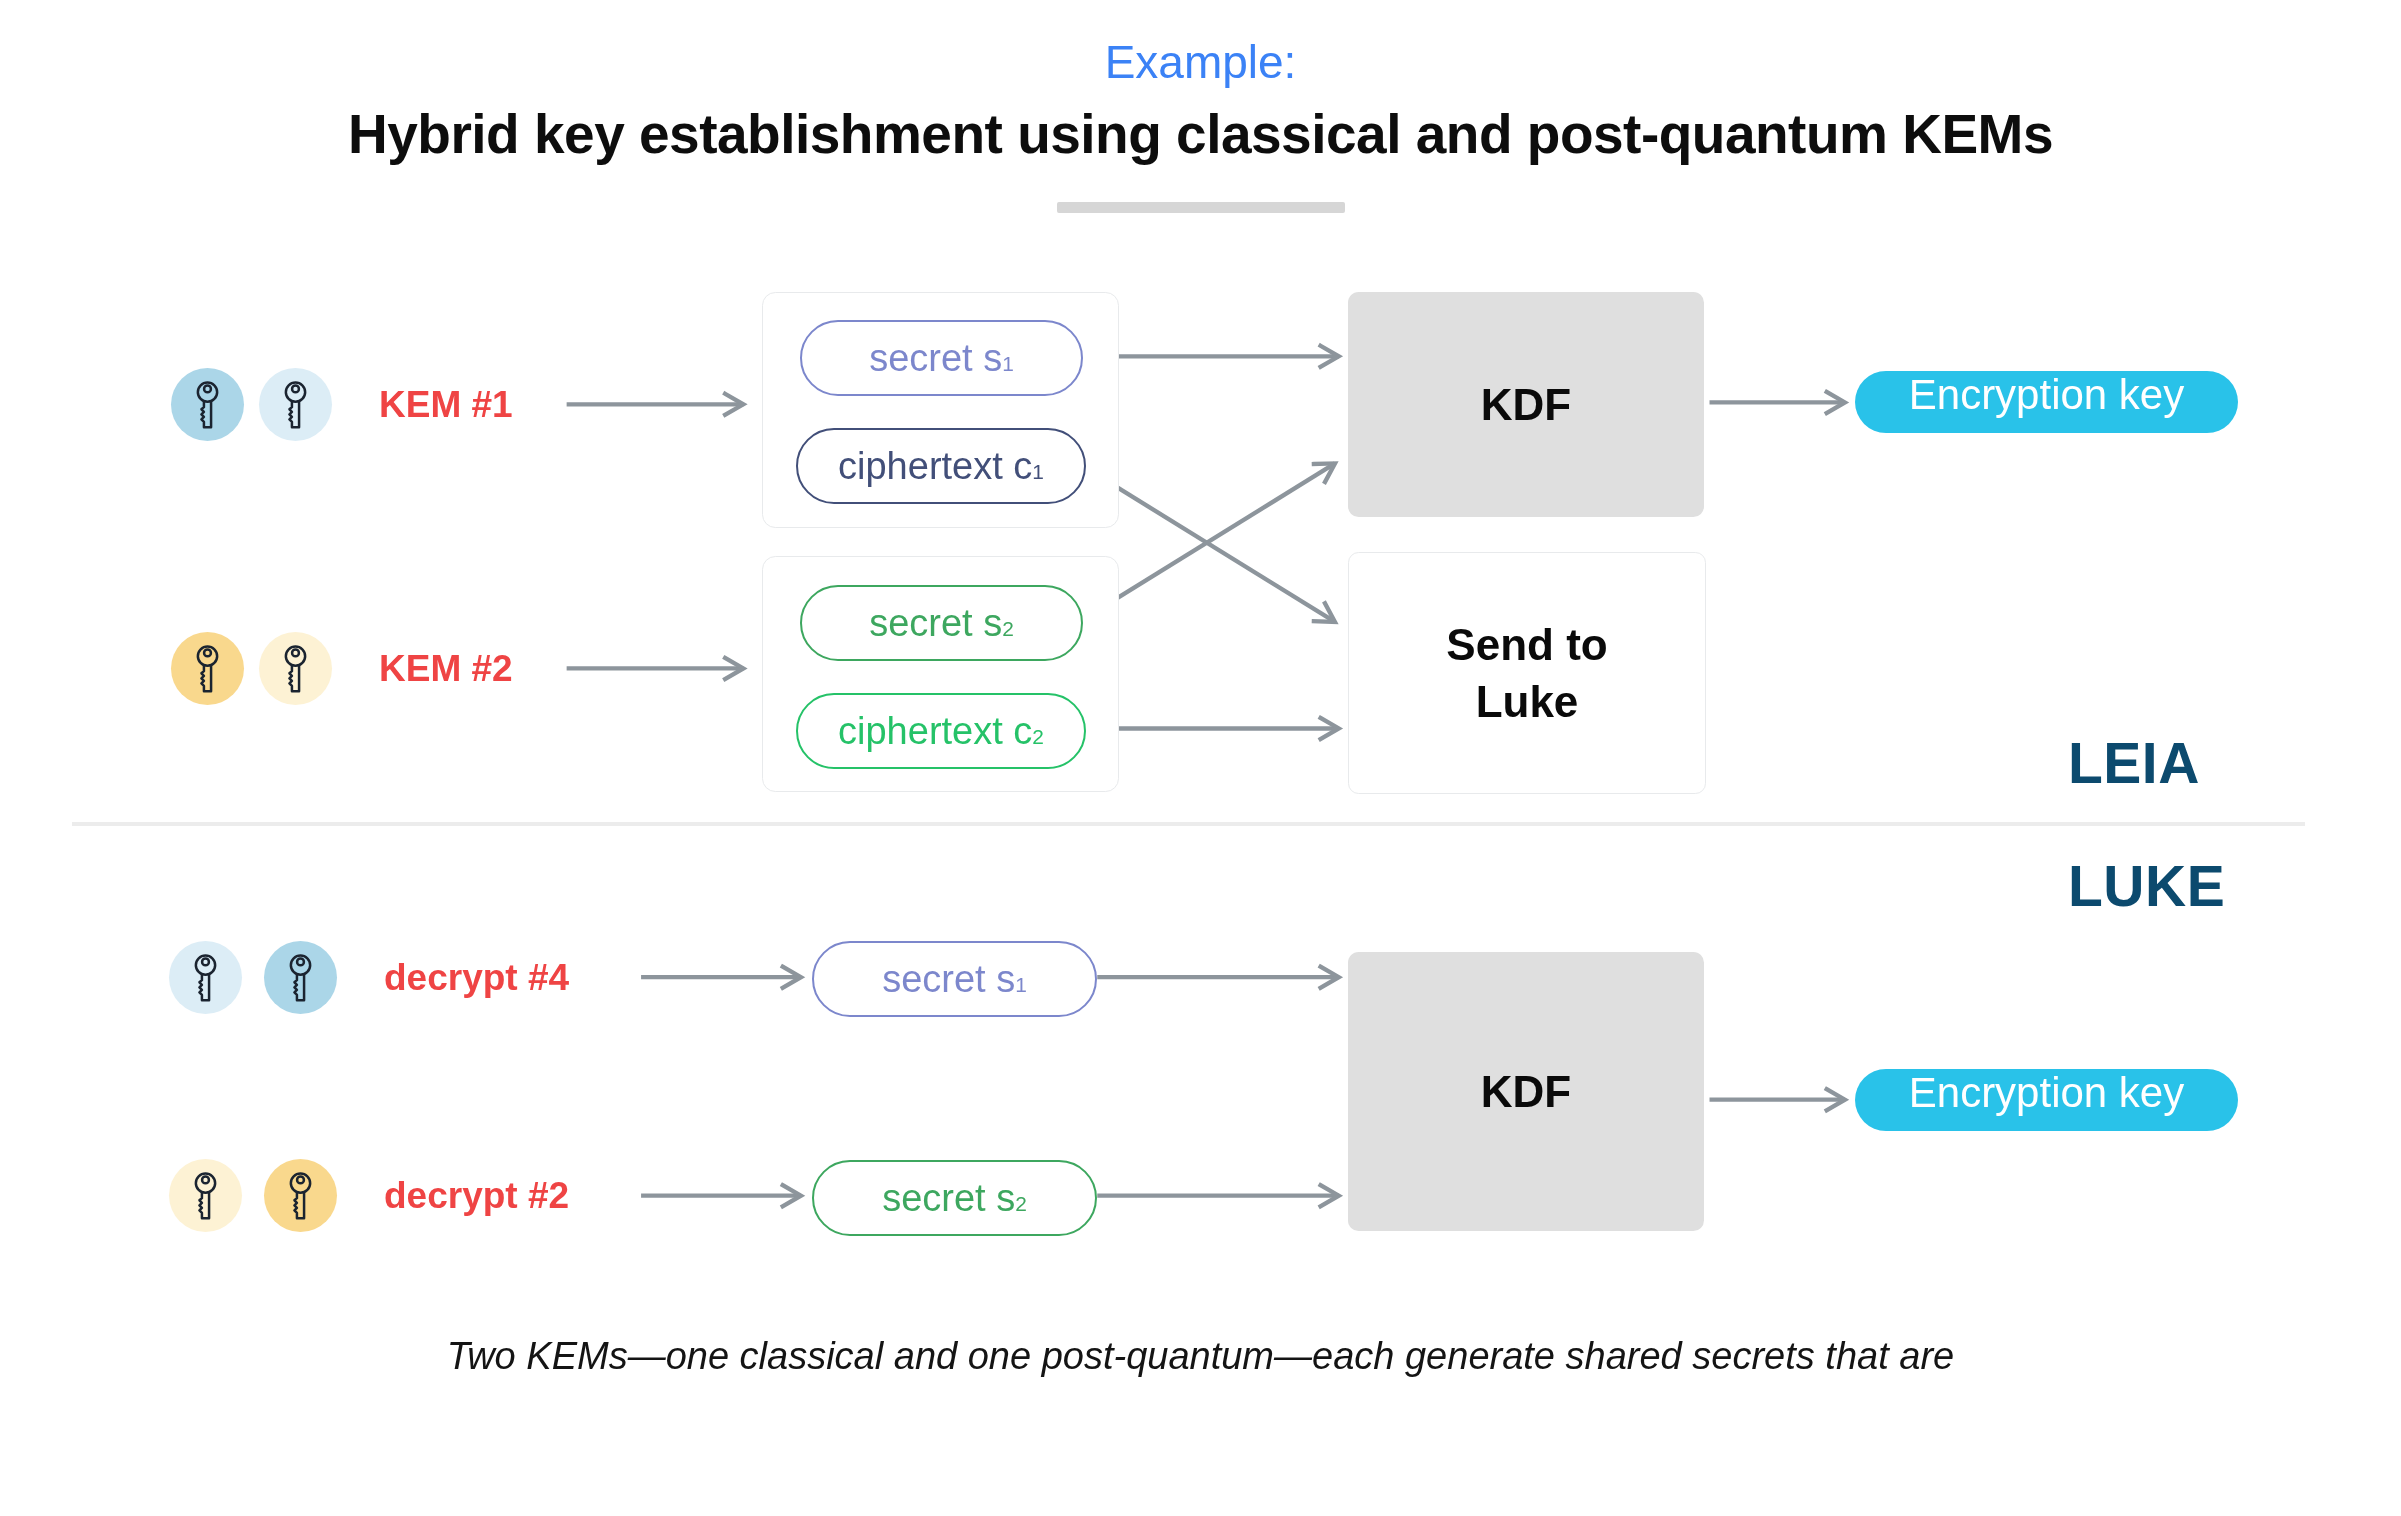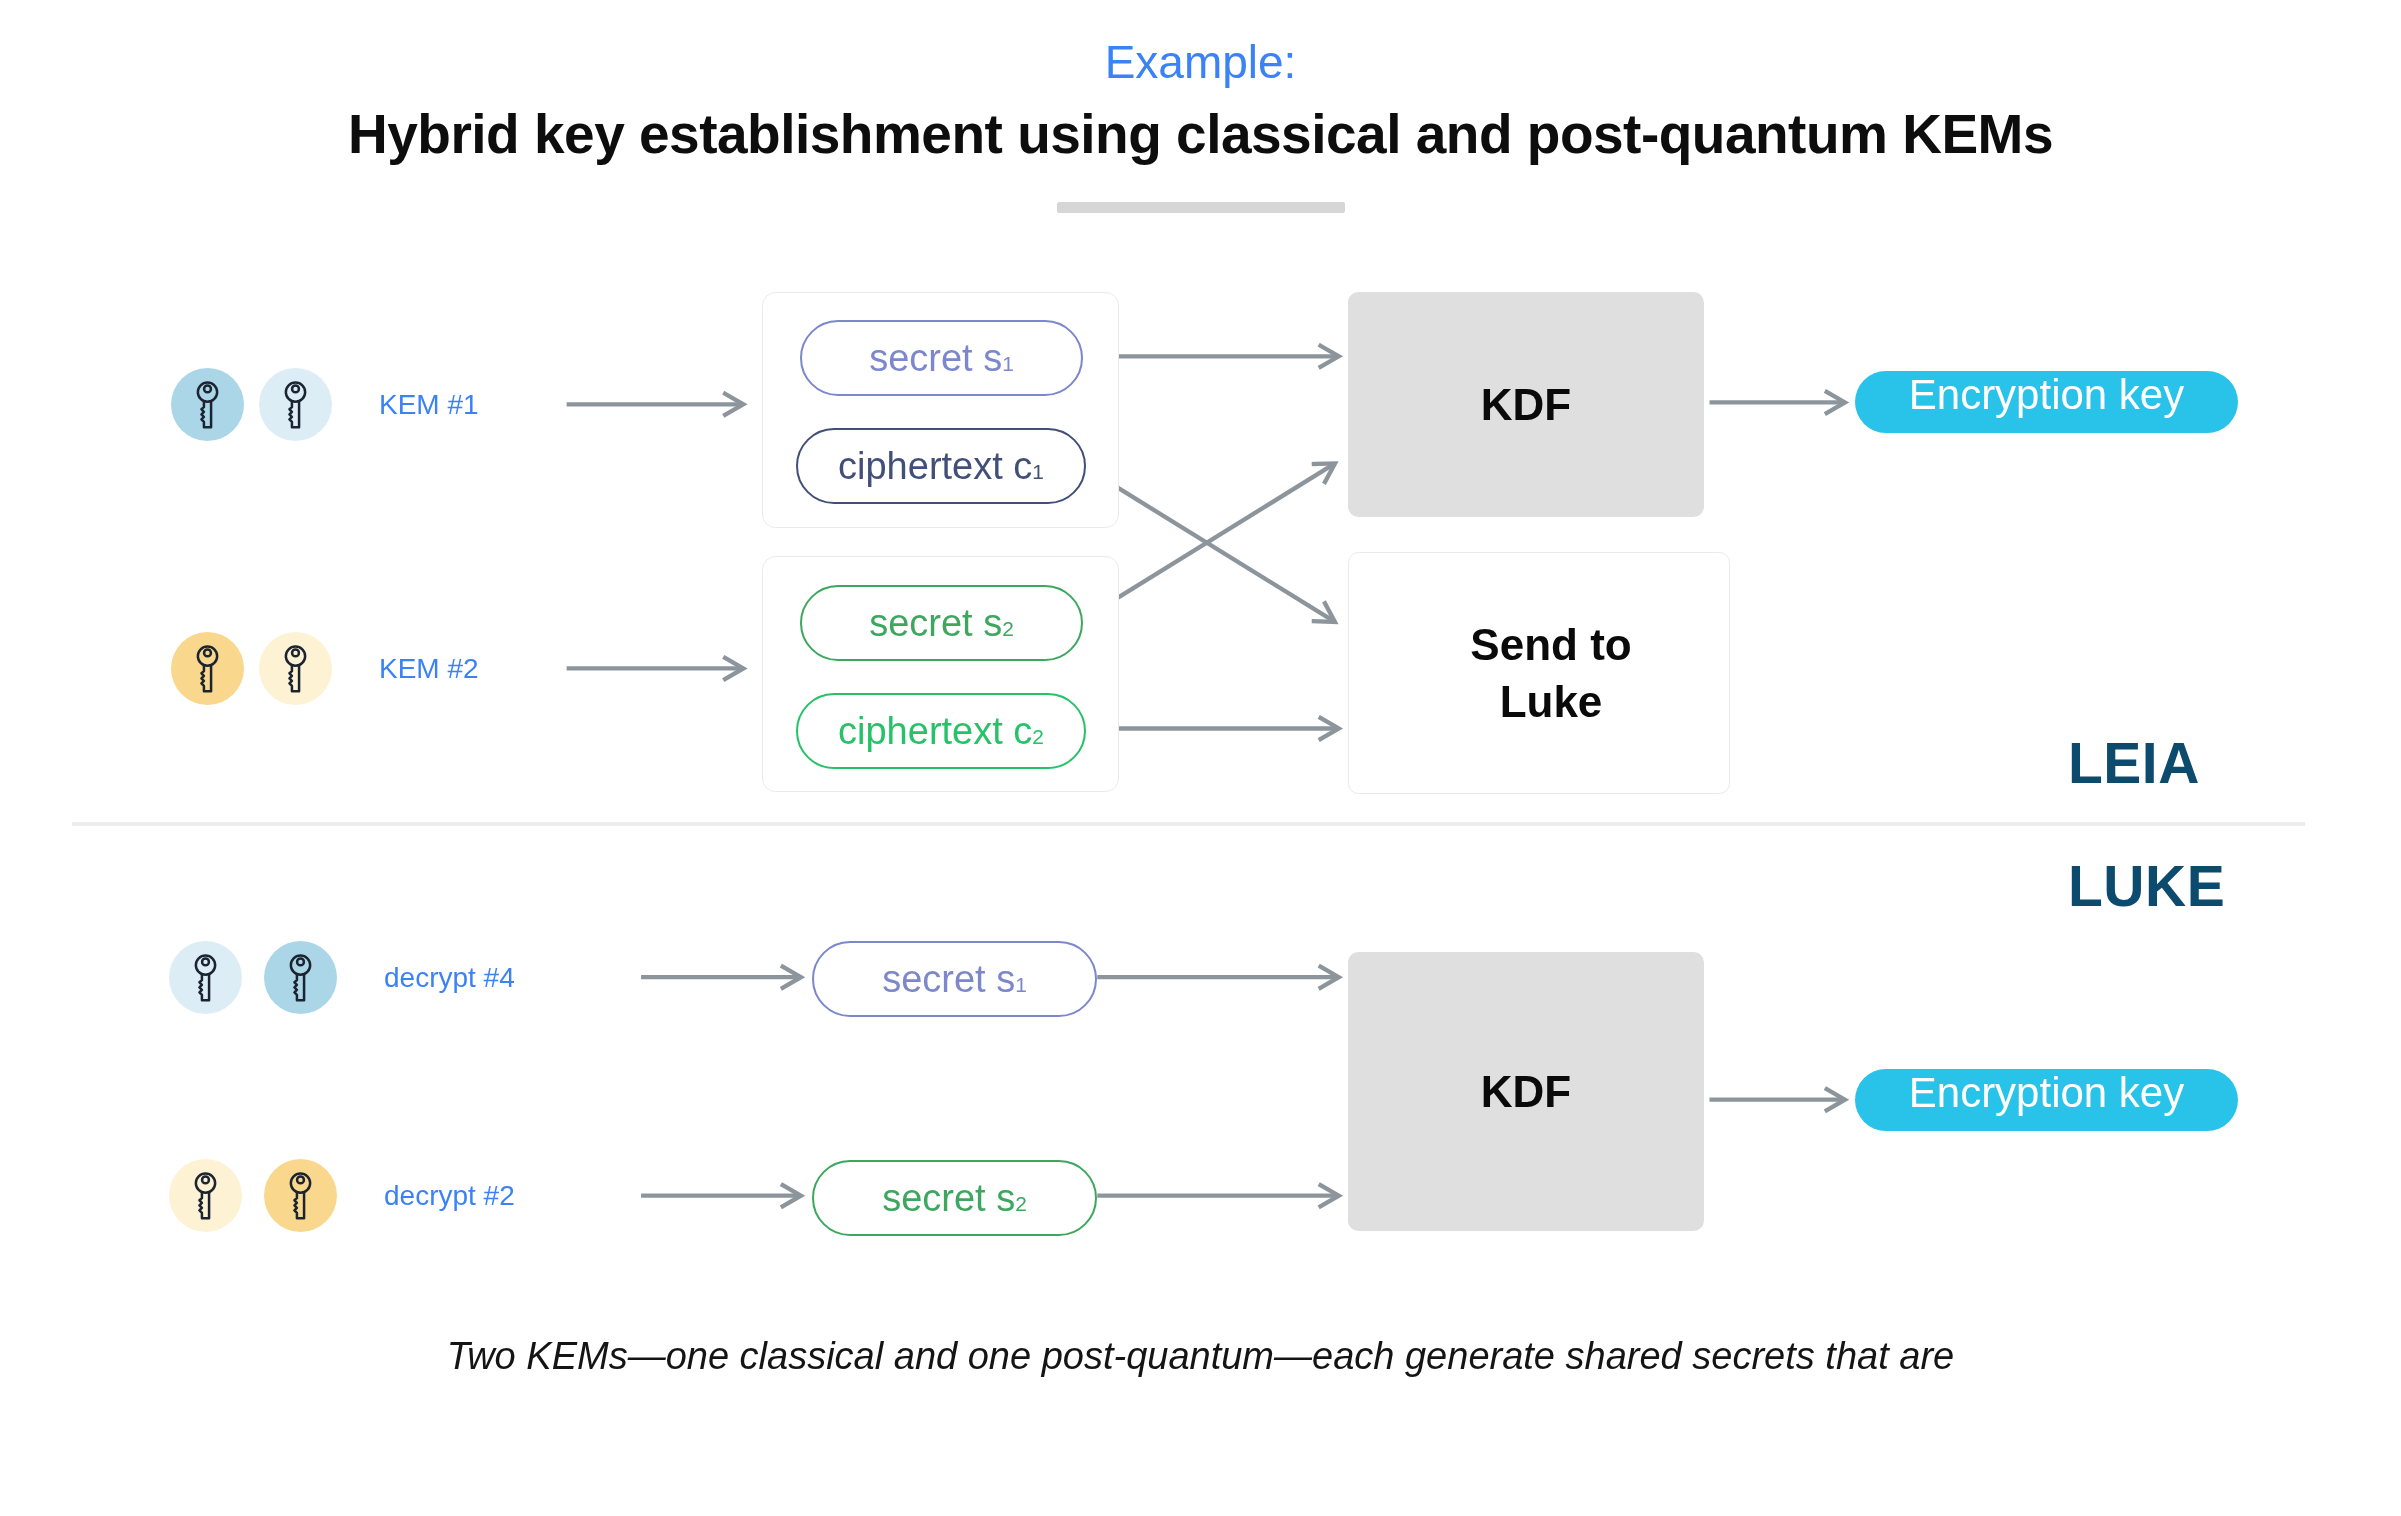--- a/index.html
+++ b/index.html
@@ -18,39 +18,39 @@
 
   
   .key-circle{width:73px;height:73px;border-radius:50%;display:flex;align-items:center;justify-content:center;}
   .key-circle svg{width:35px;height:50px;}
   .kc-blue{background:var(--circle-blue);}
   .kc-blue-light{background:var(--circle-blue-light);}
   .kc-yellow{background:var(--circle-yellow);}
   .kc-yellow-light{background:var(--circle-yellow-light);}
 
   
-  .row-label{font-size:28px;font-weight:normal;color:#3b82f6;height:53px;white-space:nowrap;}
+  .row-label{font-size:37px;font-weight:bold;color:#ef4444;height:53px;white-space:nowrap;}
 
   
   .group-box{background:#fff;border:1.4px solid var(--box-border);border-radius:13.4px;}
 
   
   .pill{display:flex;align-items:center;justify-content:center;border-radius:38px;
         font-size:38px;white-space:nowrap;background:#fff;}
   .pill sub{font-size:0.55em;position:relative;top:0.28em;line-height:0;}
   .pill-purple{border:2.9px solid var(--pill-purple);color:var(--pill-purple);}
   .pill-navy{border:2.9px solid var(--pill-navy);color:var(--pill-navy);}
   .pill-green{border:2.9px solid var(--pill-green);color:var(--pill-green);}
   .pill-green-bright{border:2.9px solid var(--pill-green-bright);color:var(--pill-green-bright);}
 
   
   .kdf-box{background:var(--kdf-gray);border-radius:10.6px;display:flex;align-items:center;justify-content:center;
            font-size:44px;font-weight:bold;color:#0a0a0a;}
   .send-box{background:#fff;border:1.4px solid var(--box-border);border-radius:10.6px;display:flex;align-items:center;justify-content:center;
-            font-size:44px;font-weight:bold;color:#0a0a0a;text-align:center;line-height:1.3;padding-left:24px;}
+            font-size:44px;font-weight:bold;color:#0a0a0a;text-align:center;line-height:1.3;}
 
   
   .enc-pill{background:var(--accent-cyan);border-radius:34px;display:flex;align-items:flex-start;justify-content:center;
             color:#ffffff;font-size:42px;white-space:nowrap;}
 
   
   .actor{font-size:57px;font-weight:800;color:#0c4a6e;letter-spacing:0.5px;}
 
   .divider{left:72px;top:822px;width:2233px;height:3.8px;background:var(--divider);}
 

